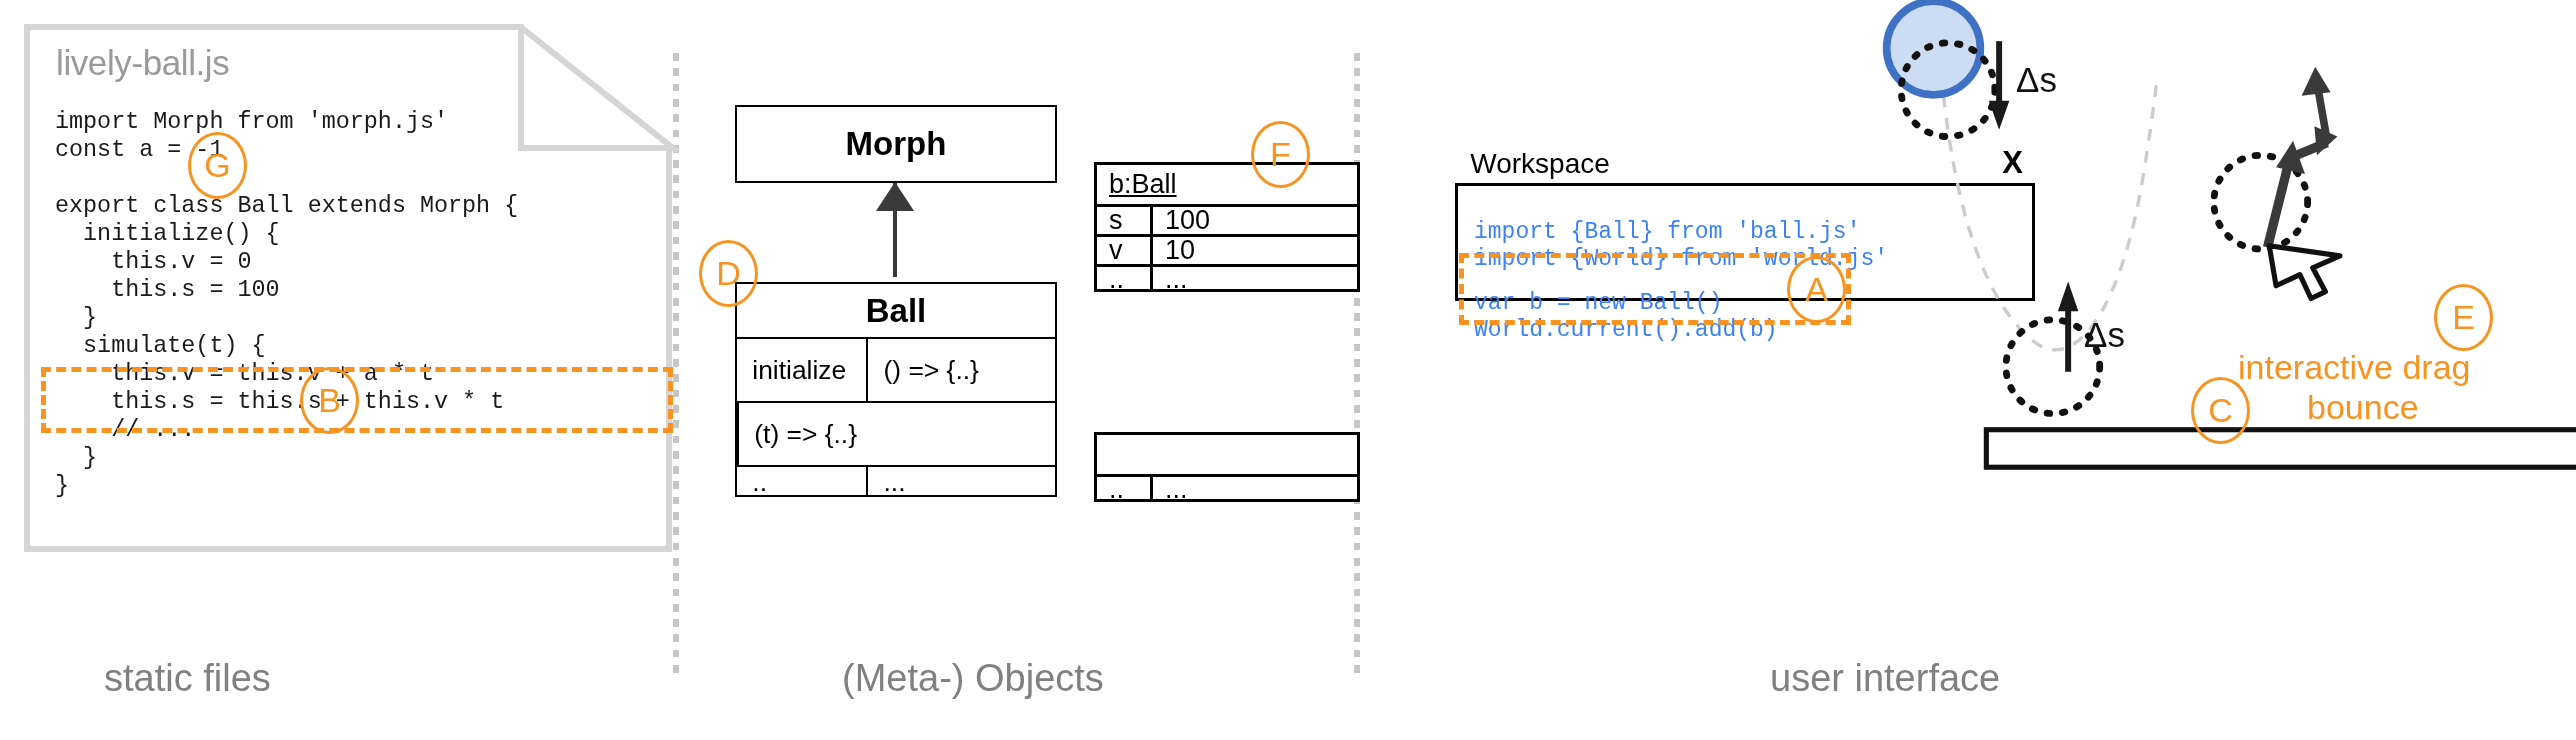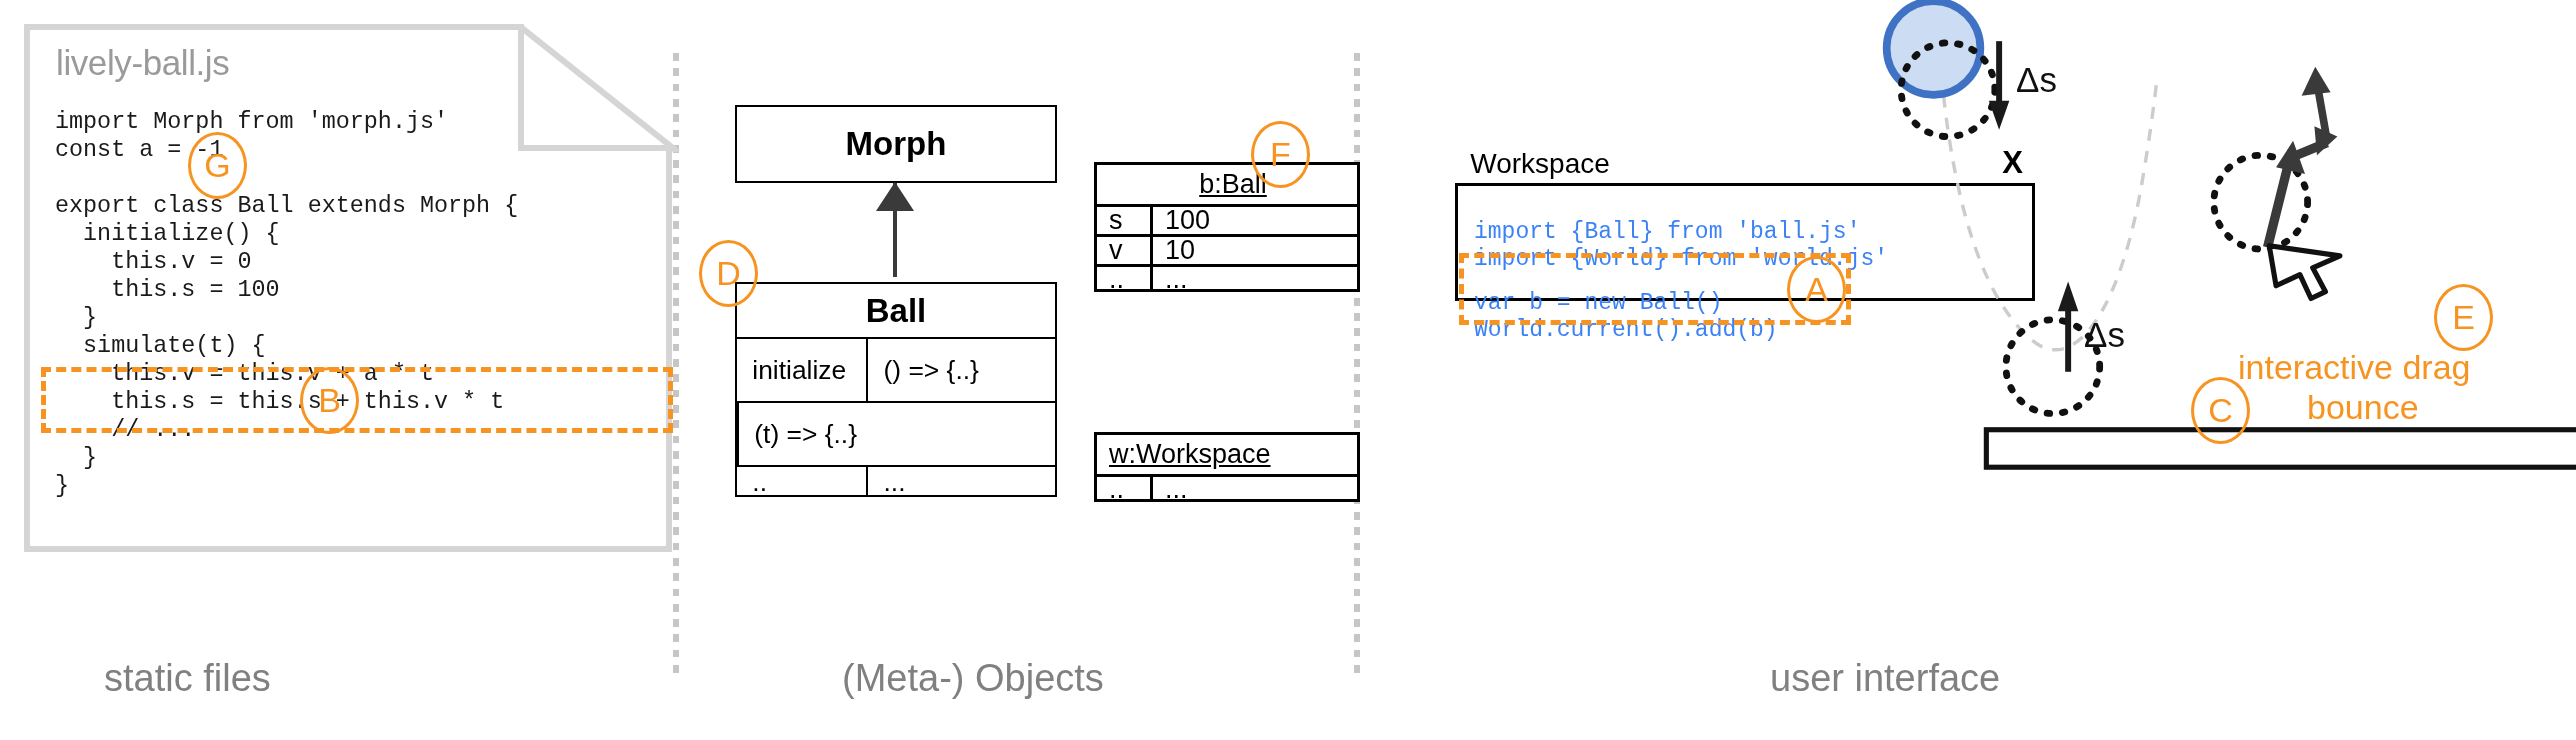--- a/index.html
+++ b/index.html
@@ -142,43 +142,40 @@
   </div>
   <div class="urow" style="top:181px;height:32px;">
     <div class="ucell" style="width:130px;">..</div>
     <div class="ucell right" style="width:190px;">...</div>
   </div>
 </div>
 
 <div class="badge" style="left:699px;top:240px;width:53px;height:61px;">D</div>
 
 <div class="obox" style="left:1094px;top:162px;width:266px;height:130px;">
-  <div class="ohead" style="height:39px;justify-content:center;">
+  <div class="ohead" style="height:39px;">
     <span>b:Ball</span>
   </div>
   <div class="orow" style="top:39px;height:30px;">
     <div class="ocell" style="width:53px;">s</div>
     <div class="ocell right" style="width:206px;">100</div>
   </div>
   <div class="orow" style="top:69px;height:30px;">
     <div class="ocell" style="width:53px;">v</div>
     <div class="ocell right" style="width:206px;">10</div>
   </div>
   <div class="orow" style="top:99px;height:27px;">
     <div class="ocell" style="width:53px;">..</div>
     <div class="ocell right" style="width:206px;">...</div>
   </div>
 </div>
 
 <div class="badge" style="left:1251px;top:121px;width:53px;height:61px;">F</div>
 
 <div class="obox" style="left:1094px;top:432px;width:266px;height:70px;">
-  <div class="ohead" style="height:39px;">
-    <span>w:Workspace</span>
-  </div>
   <div class="orow" style="top:39px;height:27px;">
     <div class="ocell" style="width:53px;">..</div>
     <div class="ocell right" style="width:206px;">...</div>
   </div>
 </div>
 
 <div class="caption" style="left:842px;top:678px;transform:translateY(-50%);">(Meta-) Objects</div>
 
 <div id="workspace">
   <div class="ws-frame"></div>

